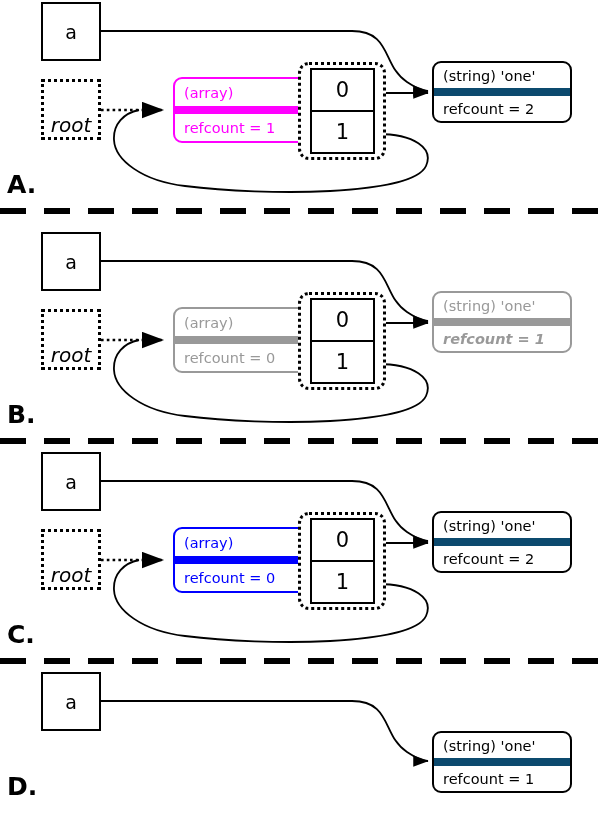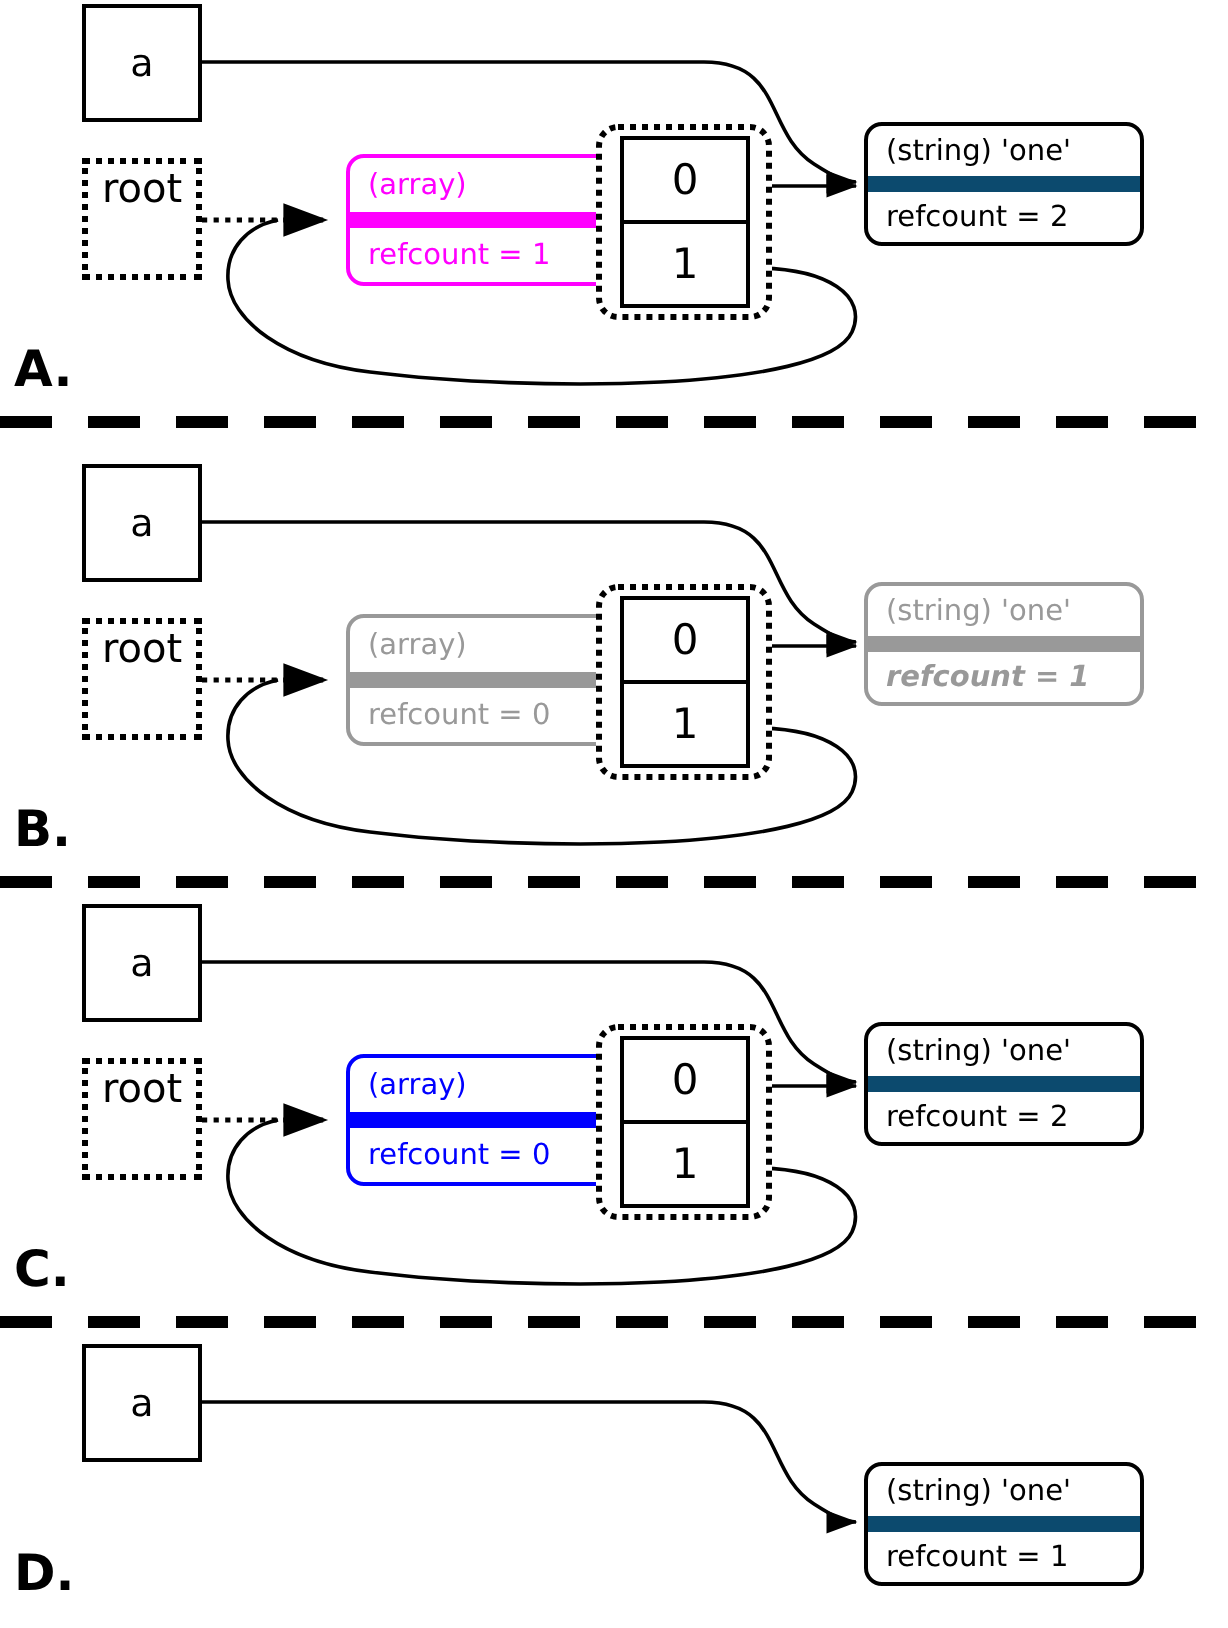--- a/index.html
+++ b/index.html
@@ -37,23 +37,24 @@
     display: flex;
     align-items: center;
     justify-content: center;
     font-size: 19px;
     color: #000000;
   }
   .root-box {
     border: 3px dotted #000000;
     background: #ffffff;
     display: flex;
-    align-items: flex-start;
+    align-items: flex-end;
     justify-content: center;
     font-size: 20px;
+    font-style: italic;
     color: #000000;
   }
   .record {
     background: #ffffff;
     border: 2px solid #000000;
     border-radius: 9px;
     display: flex;
     flex-direction: column;
     overflow: hidden;
   }

